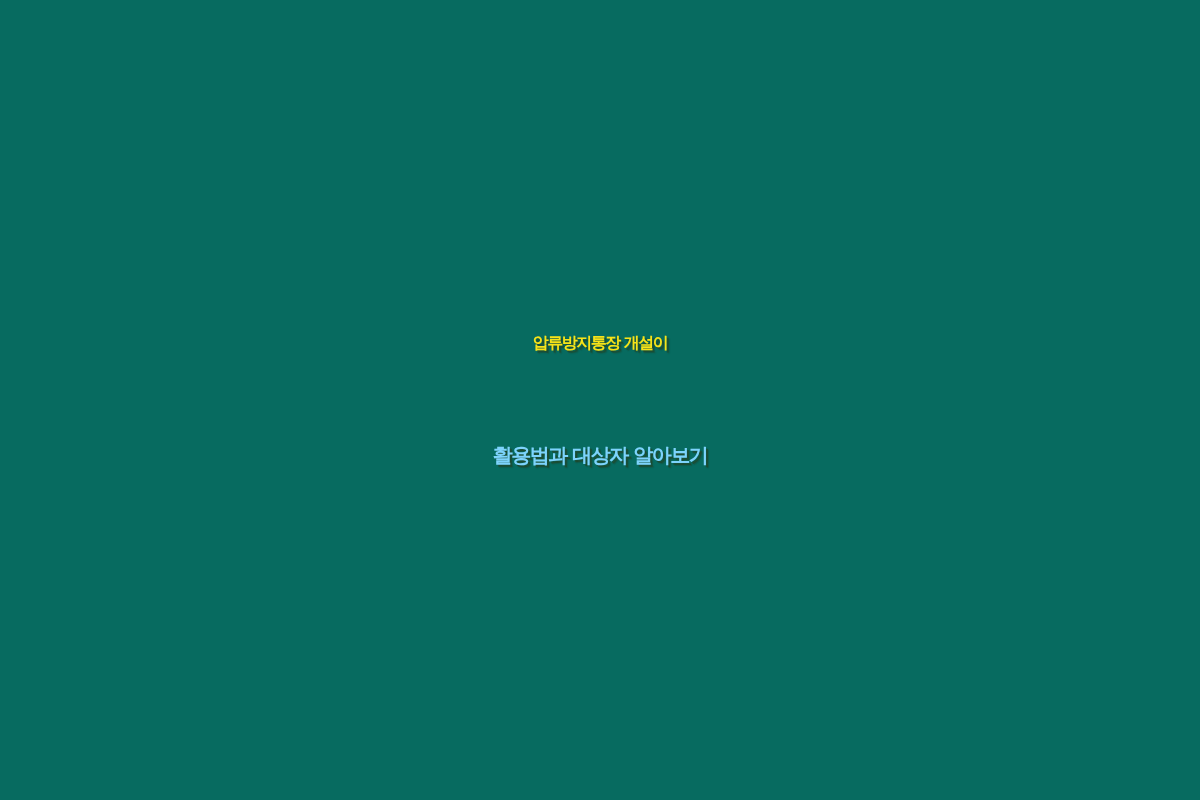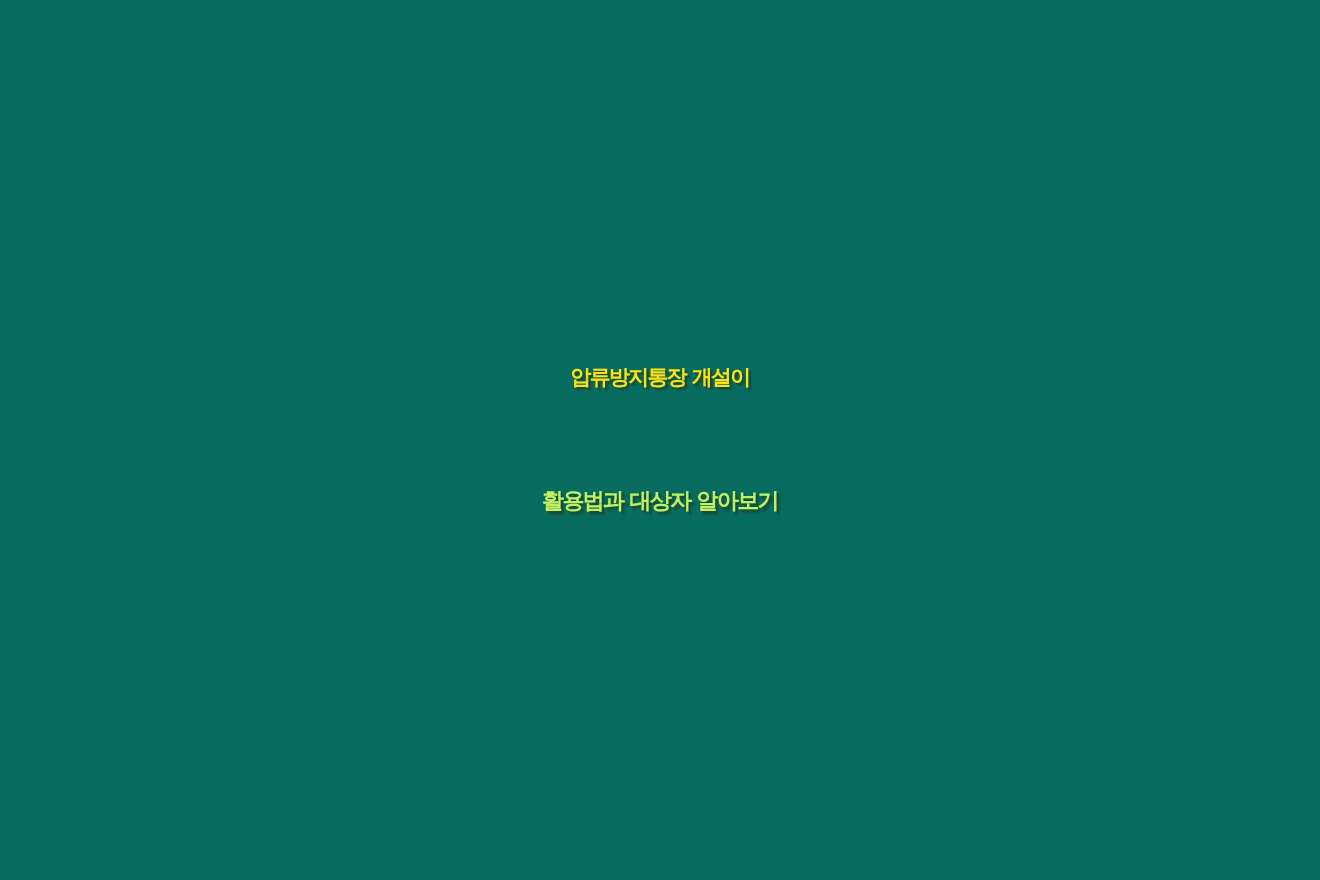--- a/index.html
+++ b/index.html
@@ -53,20 +53,20 @@
   .title-line.l2 { font-size: 88px; }
   .title-line.l3 { font-size: 88px; }
 </style>
 </head>
 <body>
 
 <div class="canvas" style="background: rgb(7, 107, 96);">
 
   <div class="title-block">
 
-    <span class="title-line l1" style="color: rgb(247, 227, 24); font-size: 19px;">압류방지통장 개설이</span>
+    <span class="title-line l1" style="color: rgb(247, 227, 24); font-size: 16px;">압류방지통장 개설이</span>
 
 
-    <span class="title-line l3" style="color: #bef264; font-size: 20px;">활용법과 대상자 알아보기</span>
+    <span class="title-line l3" style="color: #7dd3fc; font-size: 20px;">활용법과 대상자 알아보기</span>
 
   </div>
 
 </div>
 
 </body></html>

